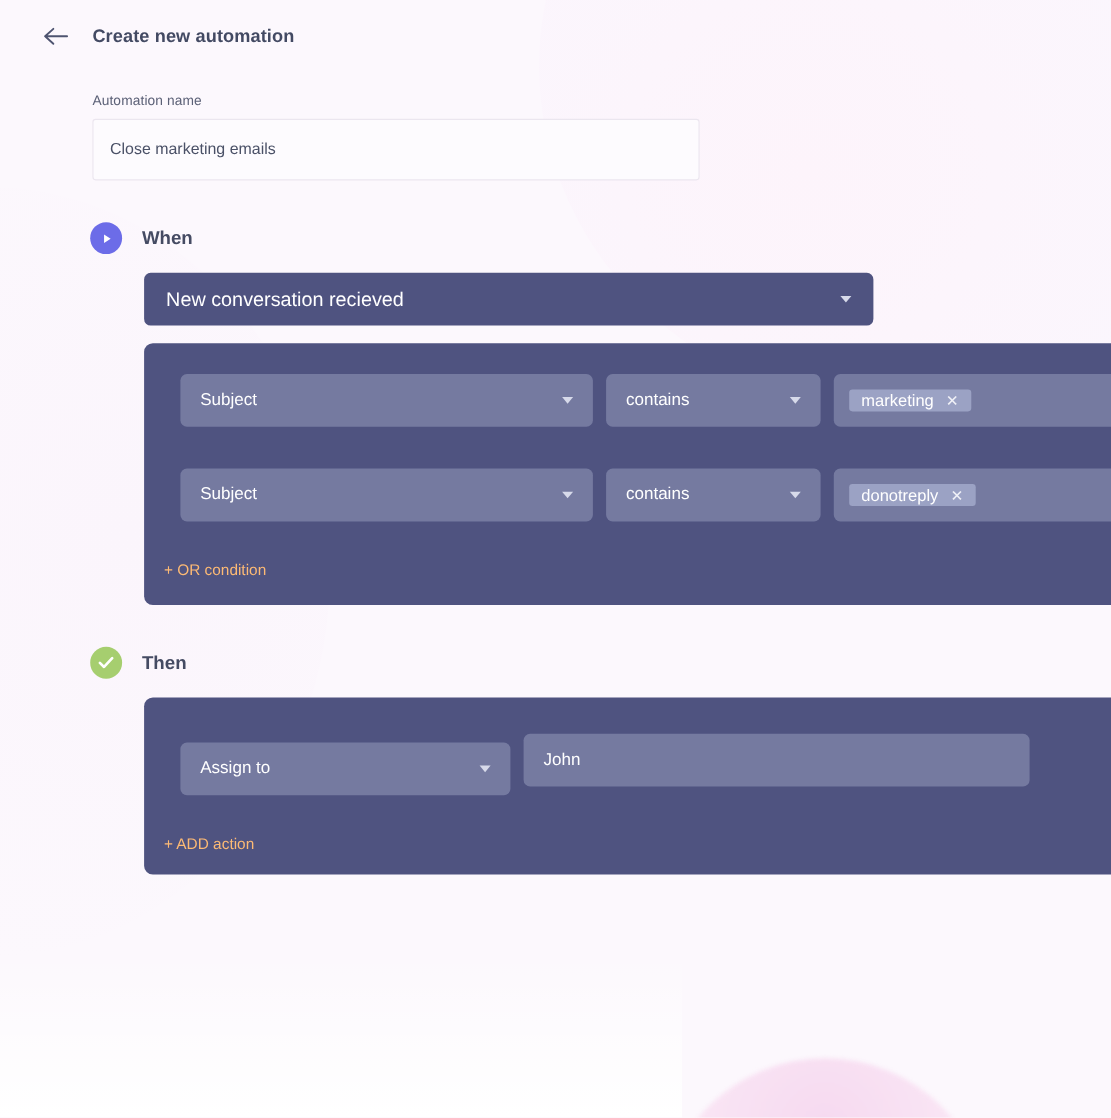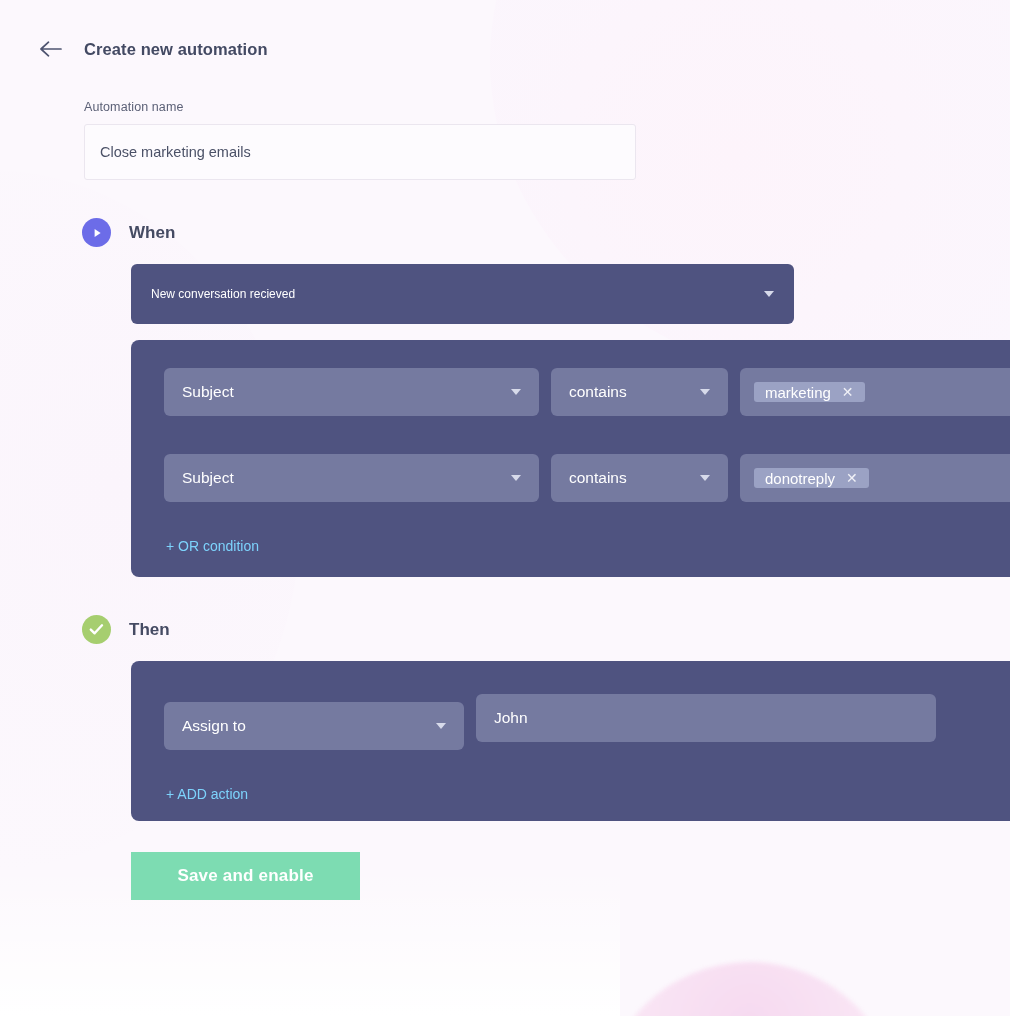--- a/index.html
+++ b/index.html
@@ -65,21 +65,21 @@
     position: relative;
     z-index: 1;
     width: 1010px;
     height: 1016px;
   }
 
   
   .header {
     display: flex;
     align-items: center;
-    padding: 36px 0 0 38px;
+    padding: 20px 0 0 38px;
     gap: 20px;
   }
   .back-btn {
     width: 26px;
     height: 26px;
     display: flex;
     align-items: center;
     justify-content: center;
     cursor: pointer;
     color: #4e5470;
@@ -141,28 +141,28 @@
     font-size: 17px;
     font-weight: bold;
     color: #454b63;
   }
 
   
   .trigger-select {
     margin-top: 17px;
     margin-left: 47px;
     width: 663px;
-    height: 60px;
+    height: 48px;
     background: #4f5380;
     border-radius: 6px;
     display: flex;
     align-items: center;
     padding: 0 20px;
     color: #ffffff;
-    font-size: 12px;
+    font-size: 18px;
     cursor: pointer;
     position: relative;
   }
   .trigger-select .caret { margin-left: auto; }
 
   .panel {
     margin-top: 16px;
     margin-left: 47px;
     width: 990px;              
     background: #4f5380;
@@ -184,21 +184,21 @@
     background: #757aa0;
     border-radius: 6px;
     display: flex;
     align-items: center;
     padding: 0 18px;
     color: #ffffff;
     font-size: 15.5px;
     cursor: pointer;
   }
   .ctl.attr   { width: 375px; }
-  .ctl.op     { width: 177px; }
+  .ctl.op     { width: 195px; }
   .ctl.value  { width: 330px; padding: 0 14px; }
   .ctl.action { width: 300px; margin-top: 17px; }
   .ctl.target { width: 460px; }
   .ctl .caret { margin-left: auto; }
 
   .chip {
     background: #9ba2c4;
     border-radius: 3px;
     height: 20px;
     display: inline-flex;
@@ -211,22 +211,22 @@
   }
   .chip .x {
     font-size: 14px;
     line-height: 1;
     color: #f0f1f7;
     cursor: pointer;
   }
 
   .add-link {
     margin-top: 36px;
-    padding-left: 35px;
-    color: #7dd3fc;
+    padding-left: 18px;
+    color: #fdba74;
     font-size: 14px;
     cursor: pointer;
     display: inline-block;
   }
   .panel.then .add-link { }
 
   .caret {
     width: 0; height: 0;
     border-left: 5.5px solid transparent;
     border-right: 5.5px solid transparent;
@@ -354,16 +354,15 @@
           <span class="caret"></span>
         </div>
         <div class="ctl target">
           <span>John</span>
         </div>
       </div>
       <div class="add-link">+ ADD action</div>
     </div>
 
     
-    <button class="save-btn">Save and enable</button>
 
   </div>
 </div>
 
 </body></html>

